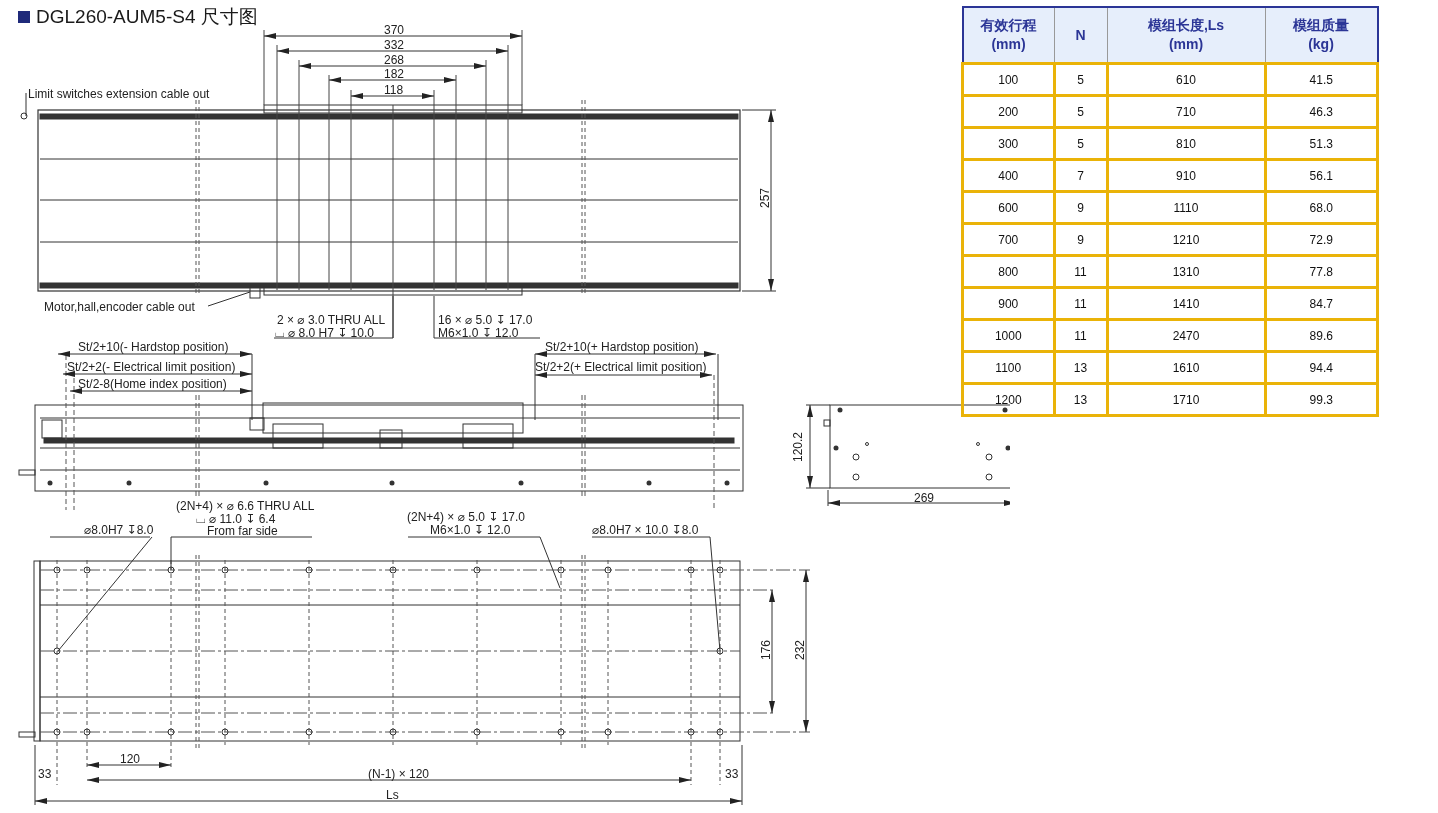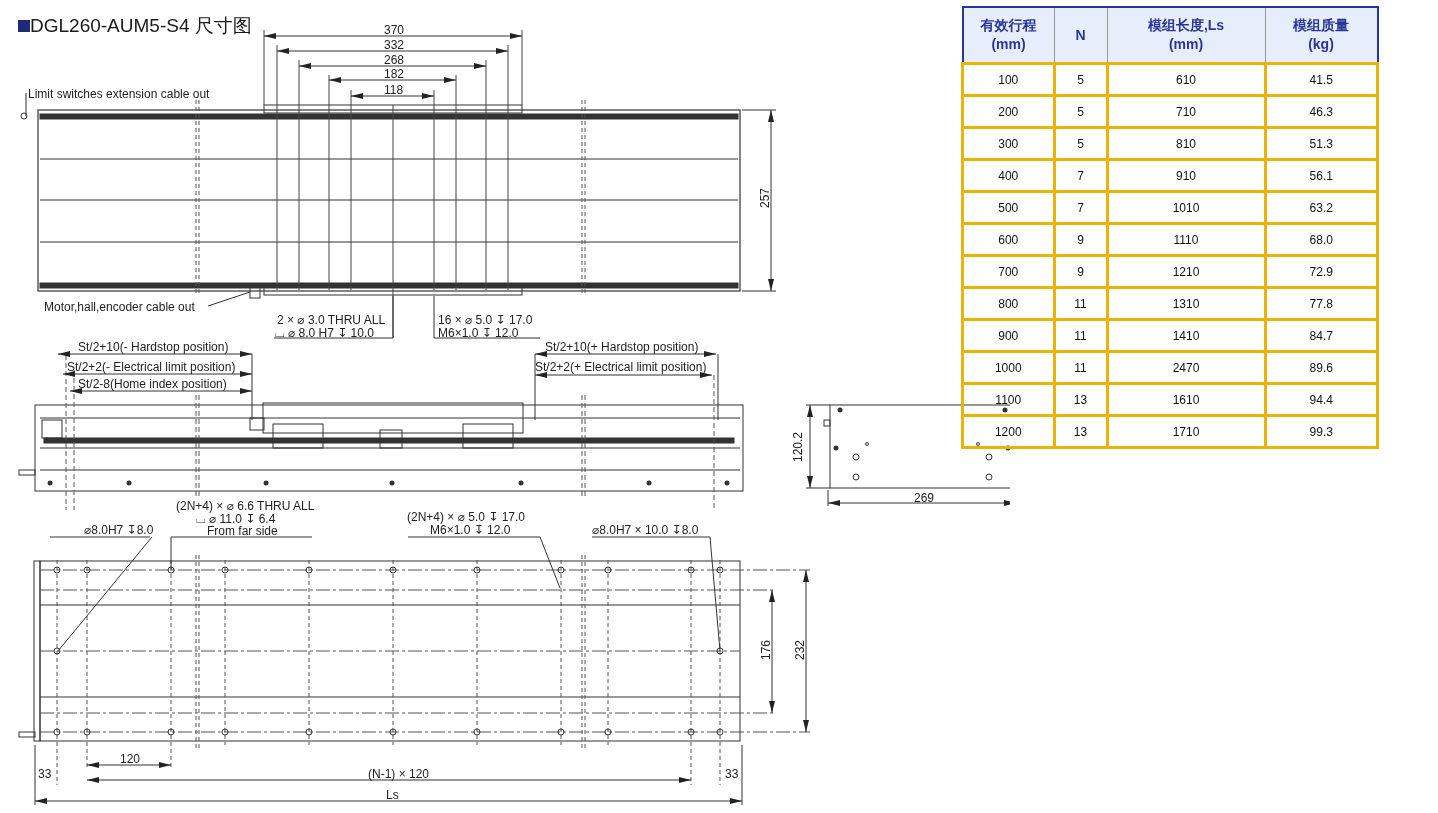--- a/index.html
+++ b/index.html
@@ -1,17 +1,17 @@
 <!DOCTYPE html>
 <html><head>
 <meta charset="utf-8">
 <style>
   html,body{margin:0;padding:0;background:#fff;}
   body{width:1438px;height:813px;position:relative;overflow:hidden;font-family:"Liberation Sans","DejaVu Sans",sans-serif;color:#222;}
-  .title{position:absolute;left:18px;top:4px;font-size:19px;color:#1a1a1a;display:flex;align-items:center;margin-top:9px;}
+  .title{position:absolute;left:18px;top:4px;font-size:19px;color:#1a1a1a;display:flex;align-items:center;gap:6px;}
   .title .sq{width:12px;height:12px;background:#1f2a7a;display:inline-block;}
   svg.drw{position:absolute;left:0;top:0;}
   svg text{font-family:"Liberation Sans","DejaVu Sans",sans-serif;fill:#222;}
   .spec{position:absolute;left:961px;top:6px;width:418px;border:2px solid #2b3596;border-collapse:collapse;font-size:12px;}
   .spec th{background:#e6eefb;color:#2b3596;font-weight:bold;font-size:14px;height:52px;border:1px solid #999;line-height:19px;}
   .spec td{text-align:center;height:27px;border:3px solid #eab308;color:#111;}
   .spec th:nth-child(1){width:88px}.spec th:nth-child(2){width:50px}.spec th:nth-child(3){width:155px}
 </style>
 </head>
 <body>
@@ -286,26 +286,20 @@
         <td>810</td>
         <td>51.3</td>
       </tr>
       <tr>
         <td>400</td>
         <td>7</td>
         <td>910</td>
         <td>56.1</td>
       </tr>
       <tr>
-        <td>500</td>
-        <td>7</td>
-        <td>1010</td>
-        <td>63.2</td>
-      </tr>
-      <tr>
         <td>600</td>
         <td>9</td>
         <td>1110</td>
         <td>68.0</td>
       </tr>
       <tr>
         <td>700</td>
         <td>9</td>
         <td>1210</td>
         <td>72.9</td>

